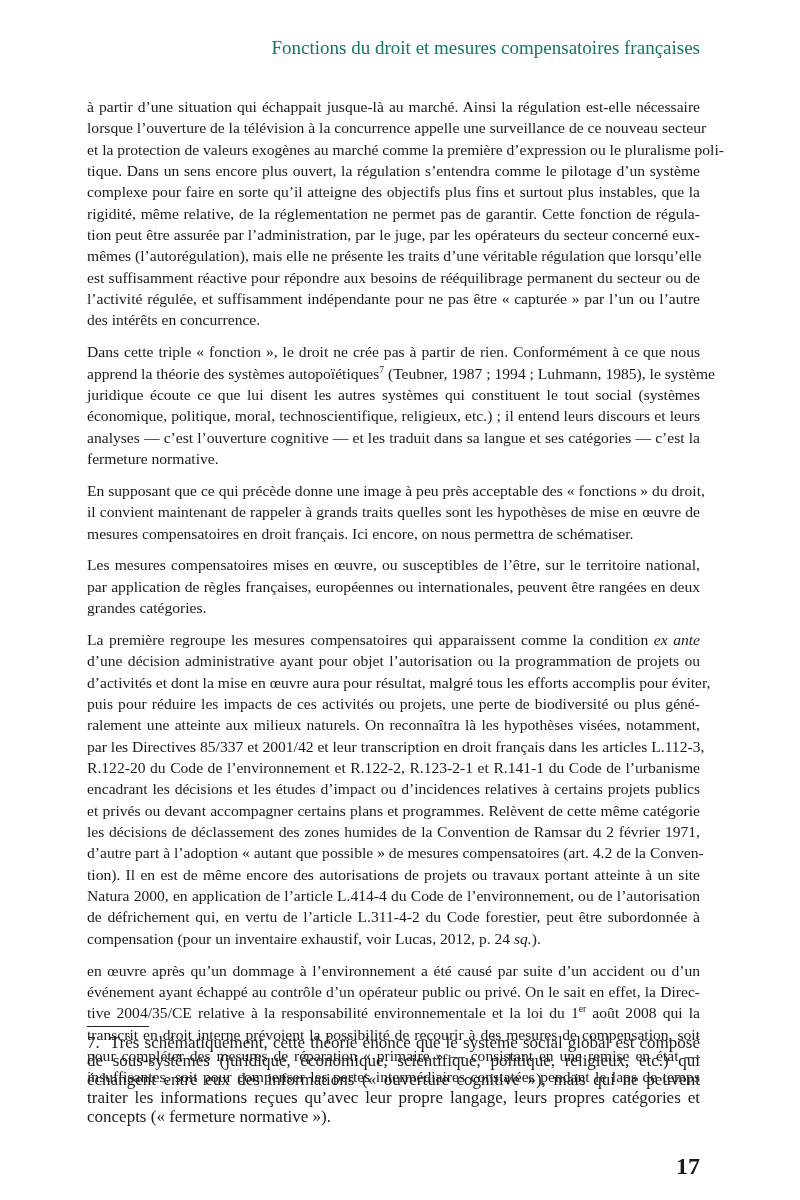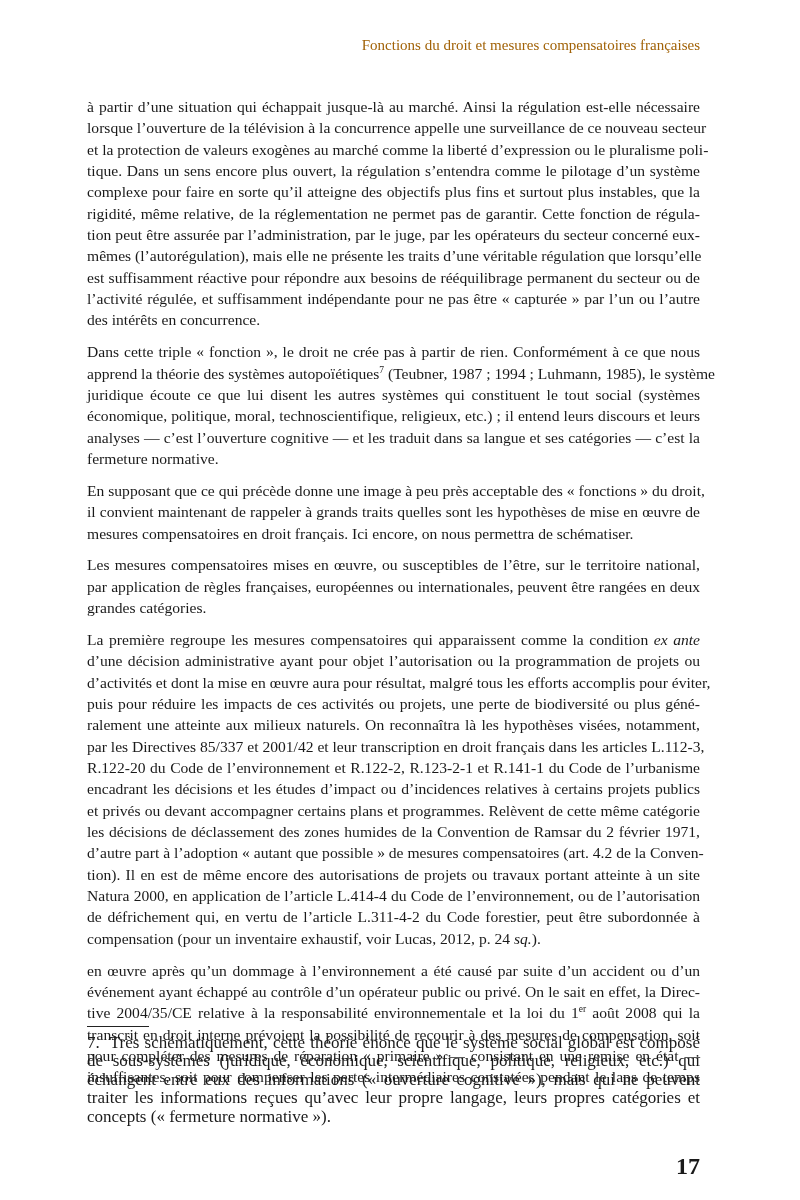--- a/index.html
+++ b/index.html
@@ -1,38 +1,38 @@
 <!DOCTYPE html>
 <html><head>
 <meta charset="utf-8">
 <style>
   html, body { margin:0; padding:0; background:#ffffff; }
   body { width:800px; height:1200px; position:relative; overflow:hidden;
          font-family:"Liberation Serif", "DejaVu Serif", serif; color:#1a1a1a; }
-  .running-head { position:absolute; top:37px; right:100px; font-size:15px; color:#a16207; letter-spacing:0; }
+  .running-head { position:absolute; top:37px; right:100px; font-size:19px; color:#0f766e; letter-spacing:0; }
   .body { position:absolute; left:87px; top:96px; width:613px; }
   .body p { margin:0 0 10.5px 0; font-size:15.6px; line-height:21.35px; text-align:justify; hyphens:manual; }
   sup { font-size:9.5px; line-height:0; vertical-align:6px; }
   .fn-rule { position:absolute; left:87px; top:1026px; width:62px; height:0; border-top:1px solid #222; }
   .footnote { position:absolute; left:87px; top:1034px; width:613px; font-size:17px; line-height:18.4px; text-align:justify; margin:0; }
   .page-number { position:absolute; right:100px; top:1153px; font-size:24px; font-weight:bold; }
   em { font-style:italic; }
   .ln { display:block; text-align:justify; text-align-last:justify; white-space:nowrap; }
   .ln.last { text-align-last:left; }
 </style>
 </head>
 <body>
 
 <div class="running-head">Fonctions du droit et mesures compensatoires françaises</div>
 
 <div class="body" id="body">
     <p>
       <span class="ln">à partir d’une situation qui échappait jusque-là au marché. Ainsi la régulation est-elle nécessaire</span>
       <span class="ln">lorsque l’ouverture de la télévision à la concurrence appelle une surveillance de ce nouveau secteur</span>
-      <span class="ln">et la protection de valeurs exogènes au marché comme la liberté d’expression ou le pluralisme poli-</span>
+      <span class="ln">et la protection de valeurs exogènes au marché comme la première d’expression ou le pluralisme poli-</span>
       <span class="ln">tique. Dans un sens encore plus ouvert, la régulation s’entendra comme le pilotage d’un système</span>
       <span class="ln">complexe pour faire en sorte qu’il atteigne des objectifs plus fins et surtout plus instables, que la</span>
       <span class="ln">rigidité, même relative, de la réglementation ne permet pas de garantir. Cette fonction de régula-</span>
       <span class="ln">tion peut être assurée par l’administration, par le juge, par les opérateurs du secteur concerné eux-</span>
       <span class="ln">mêmes (l’autorégulation), mais elle ne présente les traits d’une véritable régulation que lorsqu’elle</span>
       <span class="ln">est suffisamment réactive pour répondre aux besoins de rééquilibrage permanent du secteur ou de</span>
       <span class="ln">l’activité régulée, et suffisamment indépendante pour ne pas être « capturée » par l’un ou l’autre</span>
       <span class="ln last">des intérêts en concurrence.</span>
     </p>
     <p>

